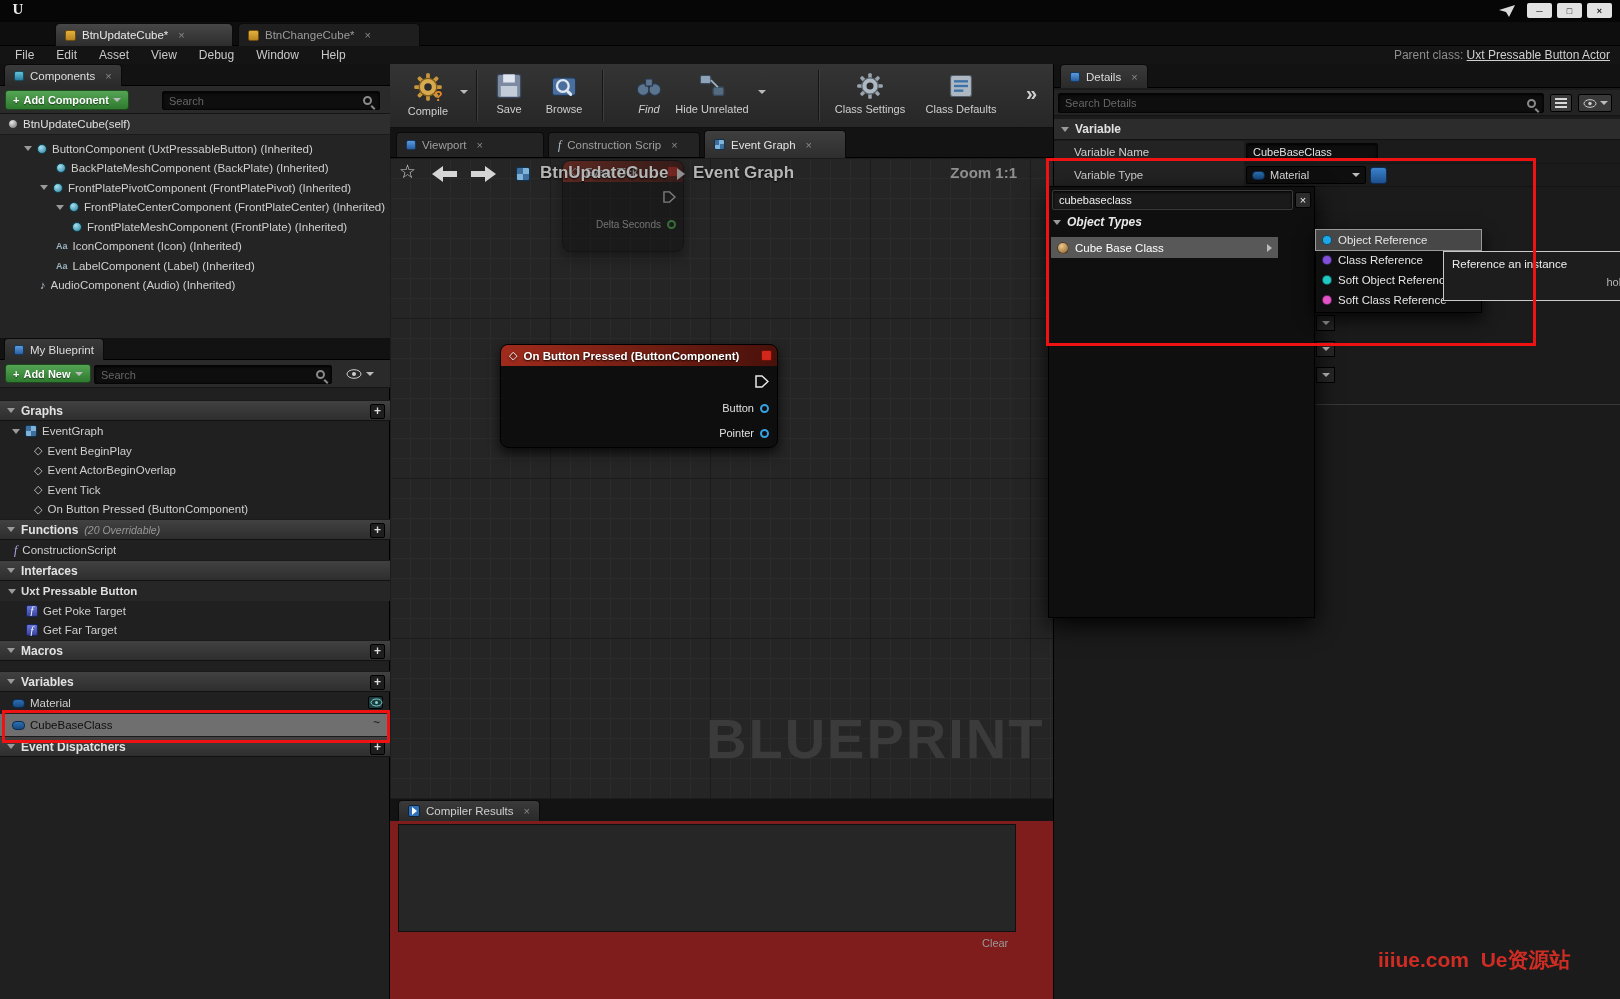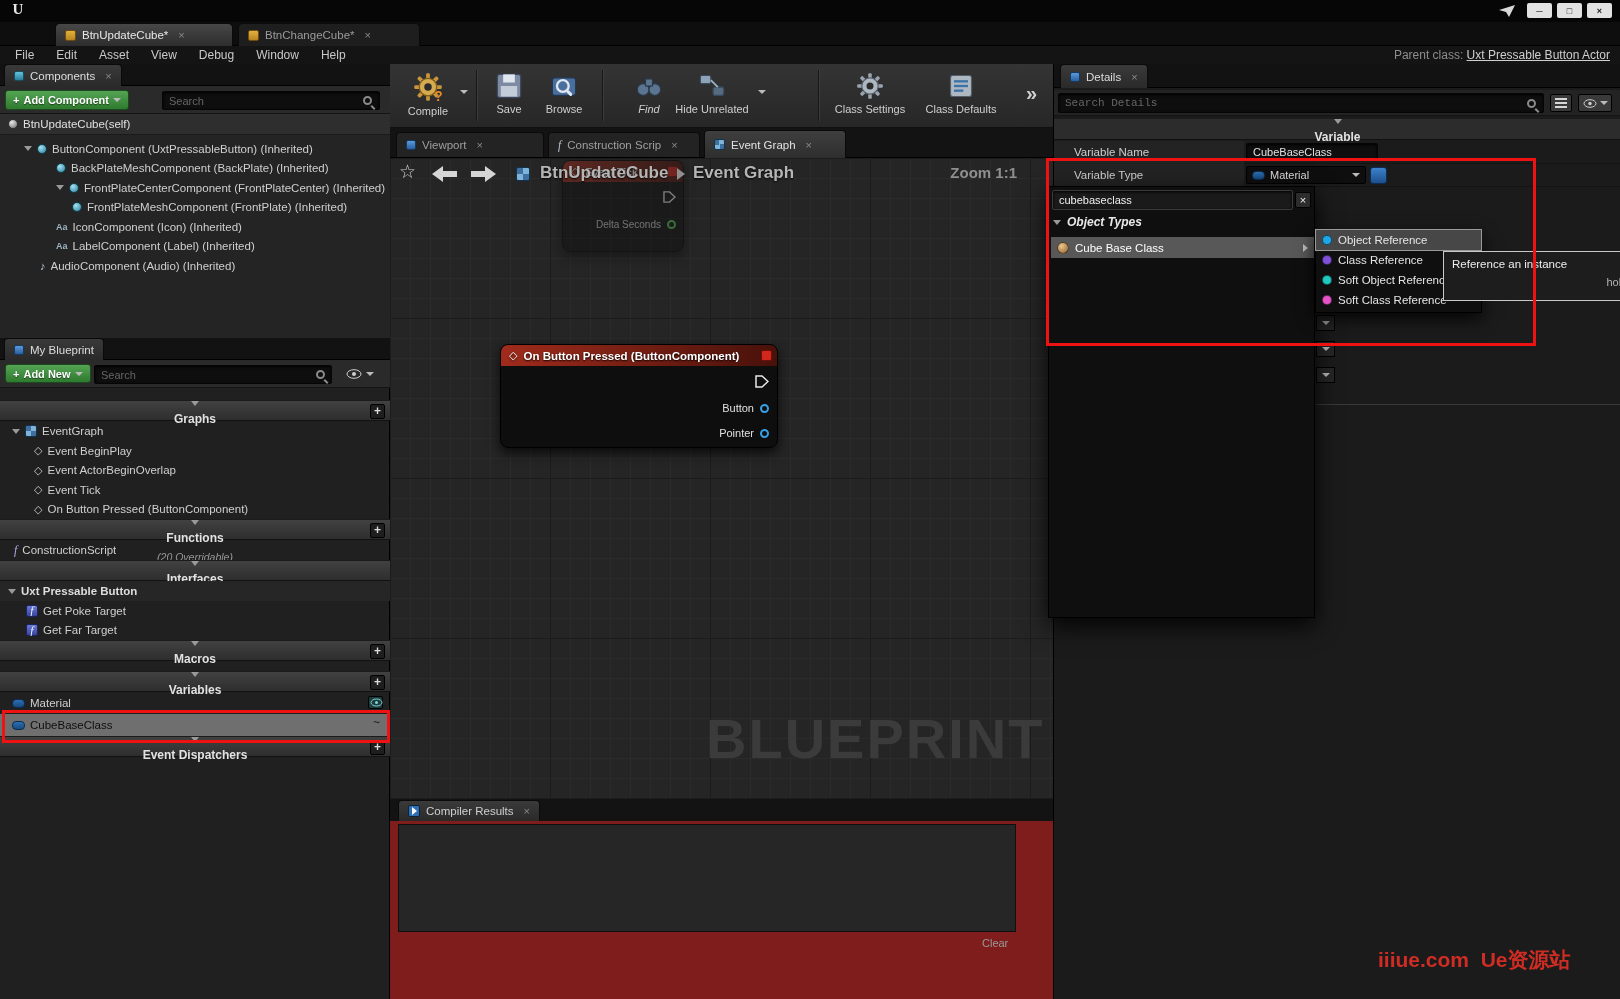--- a/index.html
+++ b/index.html
@@ -13,21 +13,21 @@
 .atab{position:absolute;display:flex;align-items:center;gap:6px;height:23px;padding:0 9px;border-radius:5px 5px 0 0;font-size:11.5px;border:1px solid #0a0a0a;border-bottom:none;white-space:nowrap;}
 .atab.active{background:linear-gradient(#474747,#2d2d2d);color:#e8e8e8;}
 .atab.inactive{background:#1e1e1e;color:#9a9a9a;}
 .icsq{width:11px;height:11px;display:inline-block;border-radius:2px;background:linear-gradient(#e4b13e,#b9851f);border:1px solid #6e4e10;flex:none;}
 .icsq.teal{background:linear-gradient(#63c4da,#2a7f9f);border-color:#16505f;}
 .icsq.blue{background:linear-gradient(#5a9ade,#2a5f9f);border-color:#153a60;}
 .xclose{color:#8a8a8a;font-size:11px;margin-left:4px;}
 .input{background:#0e0e0e;border:1px solid #050505;border-radius:2px;color:#bbb;font-size:11px;padding:0 6px;outline:none;box-shadow:inset 0 1px 3px #000;}
 .input::placeholder{color:#666;}
 .greenbtn{display:inline-flex;align-items:center;gap:4px;background:linear-gradient(#55a455,#2e7a2e);border:1px solid #1c4a1c;border-radius:3px;color:#fff;font-weight:bold;font-size:11px;padding:0 7px;text-shadow:0 1px 1px #0008;white-space:nowrap;}
-.hdr{display:flex;align-items:center;gap:6px;background:linear-gradient(#414141,#2e2e2e);border-top:1px solid #1b1b1b;border-bottom:1px solid #121212;font-weight:bold;color:#e2e2e2;font-size:12px;padding:0 7px;position:relative;flex-direction:column;}
+.hdr{display:flex;align-items:center;gap:6px;background:linear-gradient(#414141,#2e2e2e);border-top:1px solid #1b1b1b;border-bottom:1px solid #121212;font-weight:bold;color:#e2e2e2;font-size:12px;padding:0 7px;position:relative;}
 .row{display:flex;align-items:center;gap:5px;font-size:11.5px;color:#cfcfcf;padding-left:8px;position:relative;}
 .plus{position:absolute;right:5px;top:3px;width:15px;height:15px;background:#1e1e1e;border:1px solid #000;color:#ddd;font-weight:bold;font-size:12px;line-height:12px;text-align:center;border-radius:2px;}
 .tri{width:0;height:0;border-left:4px solid transparent;border-right:4px solid transparent;border-top:5px solid #9a9a9a;display:inline-block;flex:none;}
 .tri-r{width:0;height:0;border-top:4px solid transparent;border-bottom:4px solid transparent;border-left:5px solid #bbb;display:inline-block;flex:none;}
 .caret{width:0;height:0;border-left:4px solid transparent;border-right:4px solid transparent;border-top:4px solid #bbb;display:inline-block;}
 .dot{width:10px;height:10px;border-radius:50%;display:inline-block;background:radial-gradient(circle at 35% 30%,#a8e0ef,#26809f);border:1px solid #0e4350;flex:none;}
 .dot.gray{background:radial-gradient(circle at 35% 30%,#e8e8e8,#6a6a6a);border-color:#333;}
 .pill{width:13px;height:9px;border-radius:4px;background:linear-gradient(#2c6fb2,#174a80);border:1px solid #0c2d52;display:inline-block;flex:none;}
 .ring{width:9px;height:9px;border-radius:50%;border:2px solid #35a2e8;display:inline-block;flex:none;}
 .ring.green{border-color:#4fc44f;}
@@ -121,20 +121,25 @@
       <div style="height:4px;"></div>
       <div class="row" style="height:19.5px;padding-left:24px;">
         <span class="tri"></span>
           <span class="dot"></span>
         <span class="lbl">ButtonComponent (UxtPressableButton) (Inherited)</span>
       </div>
       <div class="row" style="height:19.5px;padding-left:56px;">
         <span class="dot"></span>
         <span class="lbl">BackPlateMeshComponent (BackPlate) (Inherited)</span>
       </div>
+      <div class="row" style="height:19.5px;padding-left:40px;">
+        <span class="tri"></span>
+          <span class="dot"></span>
+        <span class="lbl">FrontPlatePivotComponent (FrontPlatePivot) (Inherited)</span>
+      </div>
       <div class="row" style="height:19.5px;padding-left:56px;">
         <span class="tri"></span>
           <span class="dot"></span>
         <span class="lbl">FrontPlateCenterComponent (FrontPlateCenter) (Inherited)</span>
       </div>
       <div class="row" style="height:19.5px;padding-left:72px;">
         <span class="dot"></span>
         <span class="lbl">FrontPlateMeshComponent (FrontPlate) (Inherited)</span>
       </div>
       <div class="row" style="height:19.5px;padding-left:56px;">
@@ -433,21 +438,21 @@
 
   <div class="abs" style="left:1053px;top:64px;width:567px;height:935px;background:#1b1b1b;border-left:1px solid #000;">
     <div class="abs" style="left:0;top:0;width:567px;height:24px;background:#121212;border-bottom:1px solid #000;">
       <div class="dtab" style="left:6px;top:0;height:24px;background:linear-gradient(#3a3a3a,#2a2a2a);color:#ddd;">
         <span class="icsq blue" style="width:10px;height:10px;"></span>
         <span>Details</span>
         <span class="xclose">×</span>
       </div>
     </div>
     <div class="abs" style="left:0;top:26px;width:567px;height:26px;background:#232323;border-bottom:1px solid #141414;">
-      <input class="input abs" style="left: 4px; top: 3px; width: 486px; height: 20px; font-family: Liberation Mono, monospace;" placeholder="Search Details">
+      <input class="input abs" style="left: 4px; top: 3px; width: 486px; height: 20px;" placeholder="Search Details">
       <span class="mag abs" style="left:473px;top:7px;"></span>
       <span class="abs flex" style="left:496px;top:4px;width:22px;height:18px;background:#3a3a3a;border:1px solid #000;border-radius:2px;justify-content:center;">
           <span class="lines"></span>
         </span>
       <span class="abs flex" style="left:524px;top:4px;width:34px;height:18px;background:#3a3a3a;border:1px solid #000;border-radius:2px;justify-content:center;gap:3px;">
         <svg width="14" height="9" viewBox="0 0 14 9">
             <ellipse cx="7" cy="4.5" rx="6" ry="3.8" fill="none" stroke="#cfcfcf"></ellipse>
             <circle cx="7" cy="4.5" r="1.7" fill="#cfcfcf"></circle>
           </svg>
         <span class="caret"></span>
@@ -475,21 +480,21 @@
     <div class="abs" style="left:262px;top:340px;width:305px;height:1px;background:#383838;"></div>
   </div>
 
   <div class="abs" style="left:1048px;top:186px;width:267px;height:432px;background:#0f0f0f;border:1px solid #000;box-shadow:0 8px 22px #000d;z-index:40;">
     <input class="input abs" style="left: 3px; top: 3px; width: 241px; height: 20px; background: rgb(26, 26, 26); border: 1px solid rgb(58, 58, 58); color: rgb(238, 238, 238);" value="cubebaseclass">
     <span class="abs flex" style="left:246px;top:5px;width:16px;height:16px;background:#2c2c2c;border:1px solid #000;color:#eee;justify-content:center;font-size:11px;border-radius:2px;">×</span>
     <div class="abs flex" style="left:4px;top:28px;gap:6px;">
       <span class="tri"></span>
       <span style="font-weight:bold;font-style:italic;color:#e8e8e8;font-size:12px;">Object Types</span>
     </div>
-    <div class="abs flex" style="left:2px;top:50px;width:263px;height:21px;background:#585858;gap:6px;padding:0 6px;">
+    <div class="abs flex" style="left:2px;top:50px;width:227px;height:21px;background:#585858;gap:6px;padding:0 6px;">
       <span class="cdot" style="width:12px;height:12px;background:radial-gradient(circle at 35% 30%,#eec78a,#8a6030);"></span>
       <span class="lbl" style="color:#fff;font-size:11.5px;flex:1;">Cube Base Class</span>
       <span class="tri-r"></span>
     </div>
   </div>
 
   <div class="abs" style="left:1315px;top:229px;width:167px;height:84px;background:#0f0f0f;border:1px solid #000;z-index:45;box-shadow:0 6px 16px #000c;">
     <div class="ddrow" style="background:#474747;outline:1px solid #9a9a9a;">
       <span class="cdot" style="background: rgb(30, 167, 232);"></span>
       <span class="lbl">Object Reference</span>

